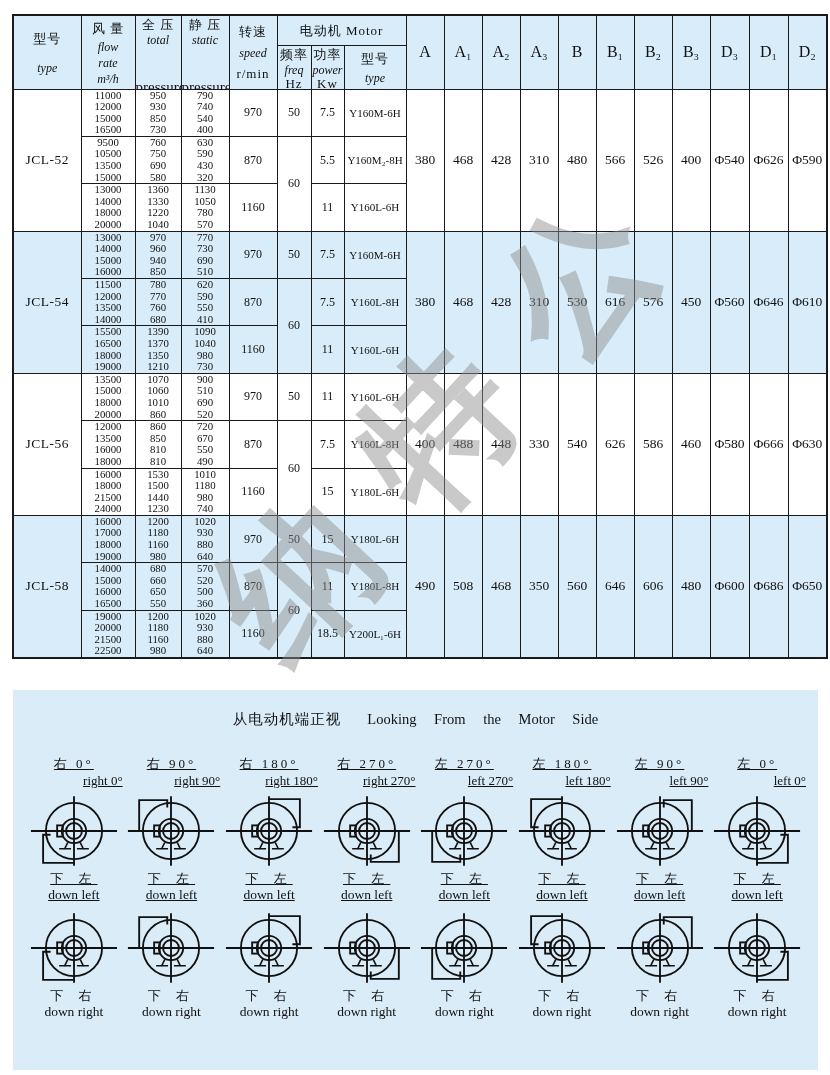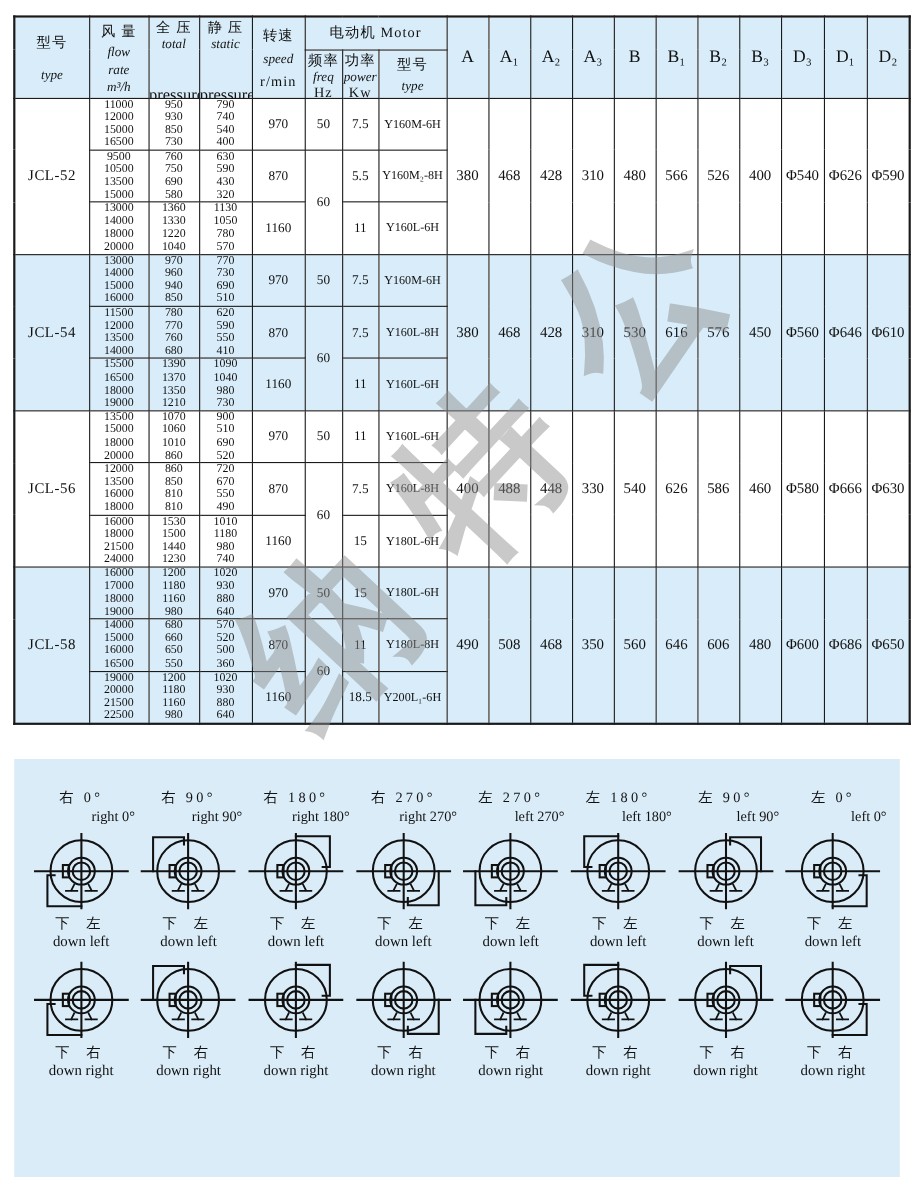--- a/index.html
+++ b/index.html
@@ -43,21 +43,21 @@
   }
   
   #panel{
     position:absolute;left:13px;top:690px;width:805px;height:380px;
     background:#daecf8;
   }
   #panel-title{text-align:center;margin-top:20px;font-size:14.5px;}
   #panel-title .tcn{letter-spacing:1px;margin-right:26px;}
   #panel-title .ten{word-spacing:14px;}
   .dgrid{display:grid;grid-template-columns:repeat(8,1fr);padding:0 12px;}
-  #grid-row1{margin-top:26px;}
+  #grid-row1{margin-top:26px;text-decoration:underline;}
   #grid-row2{margin-top:4px;}
   .dcol{text-align:center;}
   .alabel-cn{font-size:13px;letter-spacing:3px;}
   .alabel-en{font-size:13px;text-align:right;}
   .fan-wrap{margin:4px auto 0;width:88px;height:76px;}
   .olabel-cn{font-size:13px;letter-spacing:6px;margin-top:1px;}
   .olabel-en{font-size:13.5px;line-height:14px;}
 </style>
 </head>
 <body>
@@ -493,20 +493,23 @@
         <td class="mid">1160</td>
         <td class="mid">18.5</td>
         <td class="motor">Y200L₁-6H</td>
       </tr>
     </tbody>
 </table>
 
 <div id="watermark">纳特公</div>
 
 <div id="panel">
+  <div id="panel-title">
+    <span class="tcn">从电动机端正视</span><span class="ten">Looking From the Motor Side</span>
+  </div>
   <div id="grid-row1" class="dgrid">
       <div class="dcol">
         <div class="alabel-cn">右 0°</div>
         <div class="alabel-en">right 0°</div>
         <div class="fan-wrap"><svg viewBox="0 0 94 80" width="88" height="76">
     <g stroke="#111" stroke-width="2" fill="none" stroke-linecap="square">
       <line x1="2" y1="40" x2="92" y2="40"></line>
       <line x1="47" y1="4" x2="47" y2="76"></line>
       <circle cx="47" cy="40" r="30"></circle>
       <circle cx="47" cy="40" r="13"></circle>

